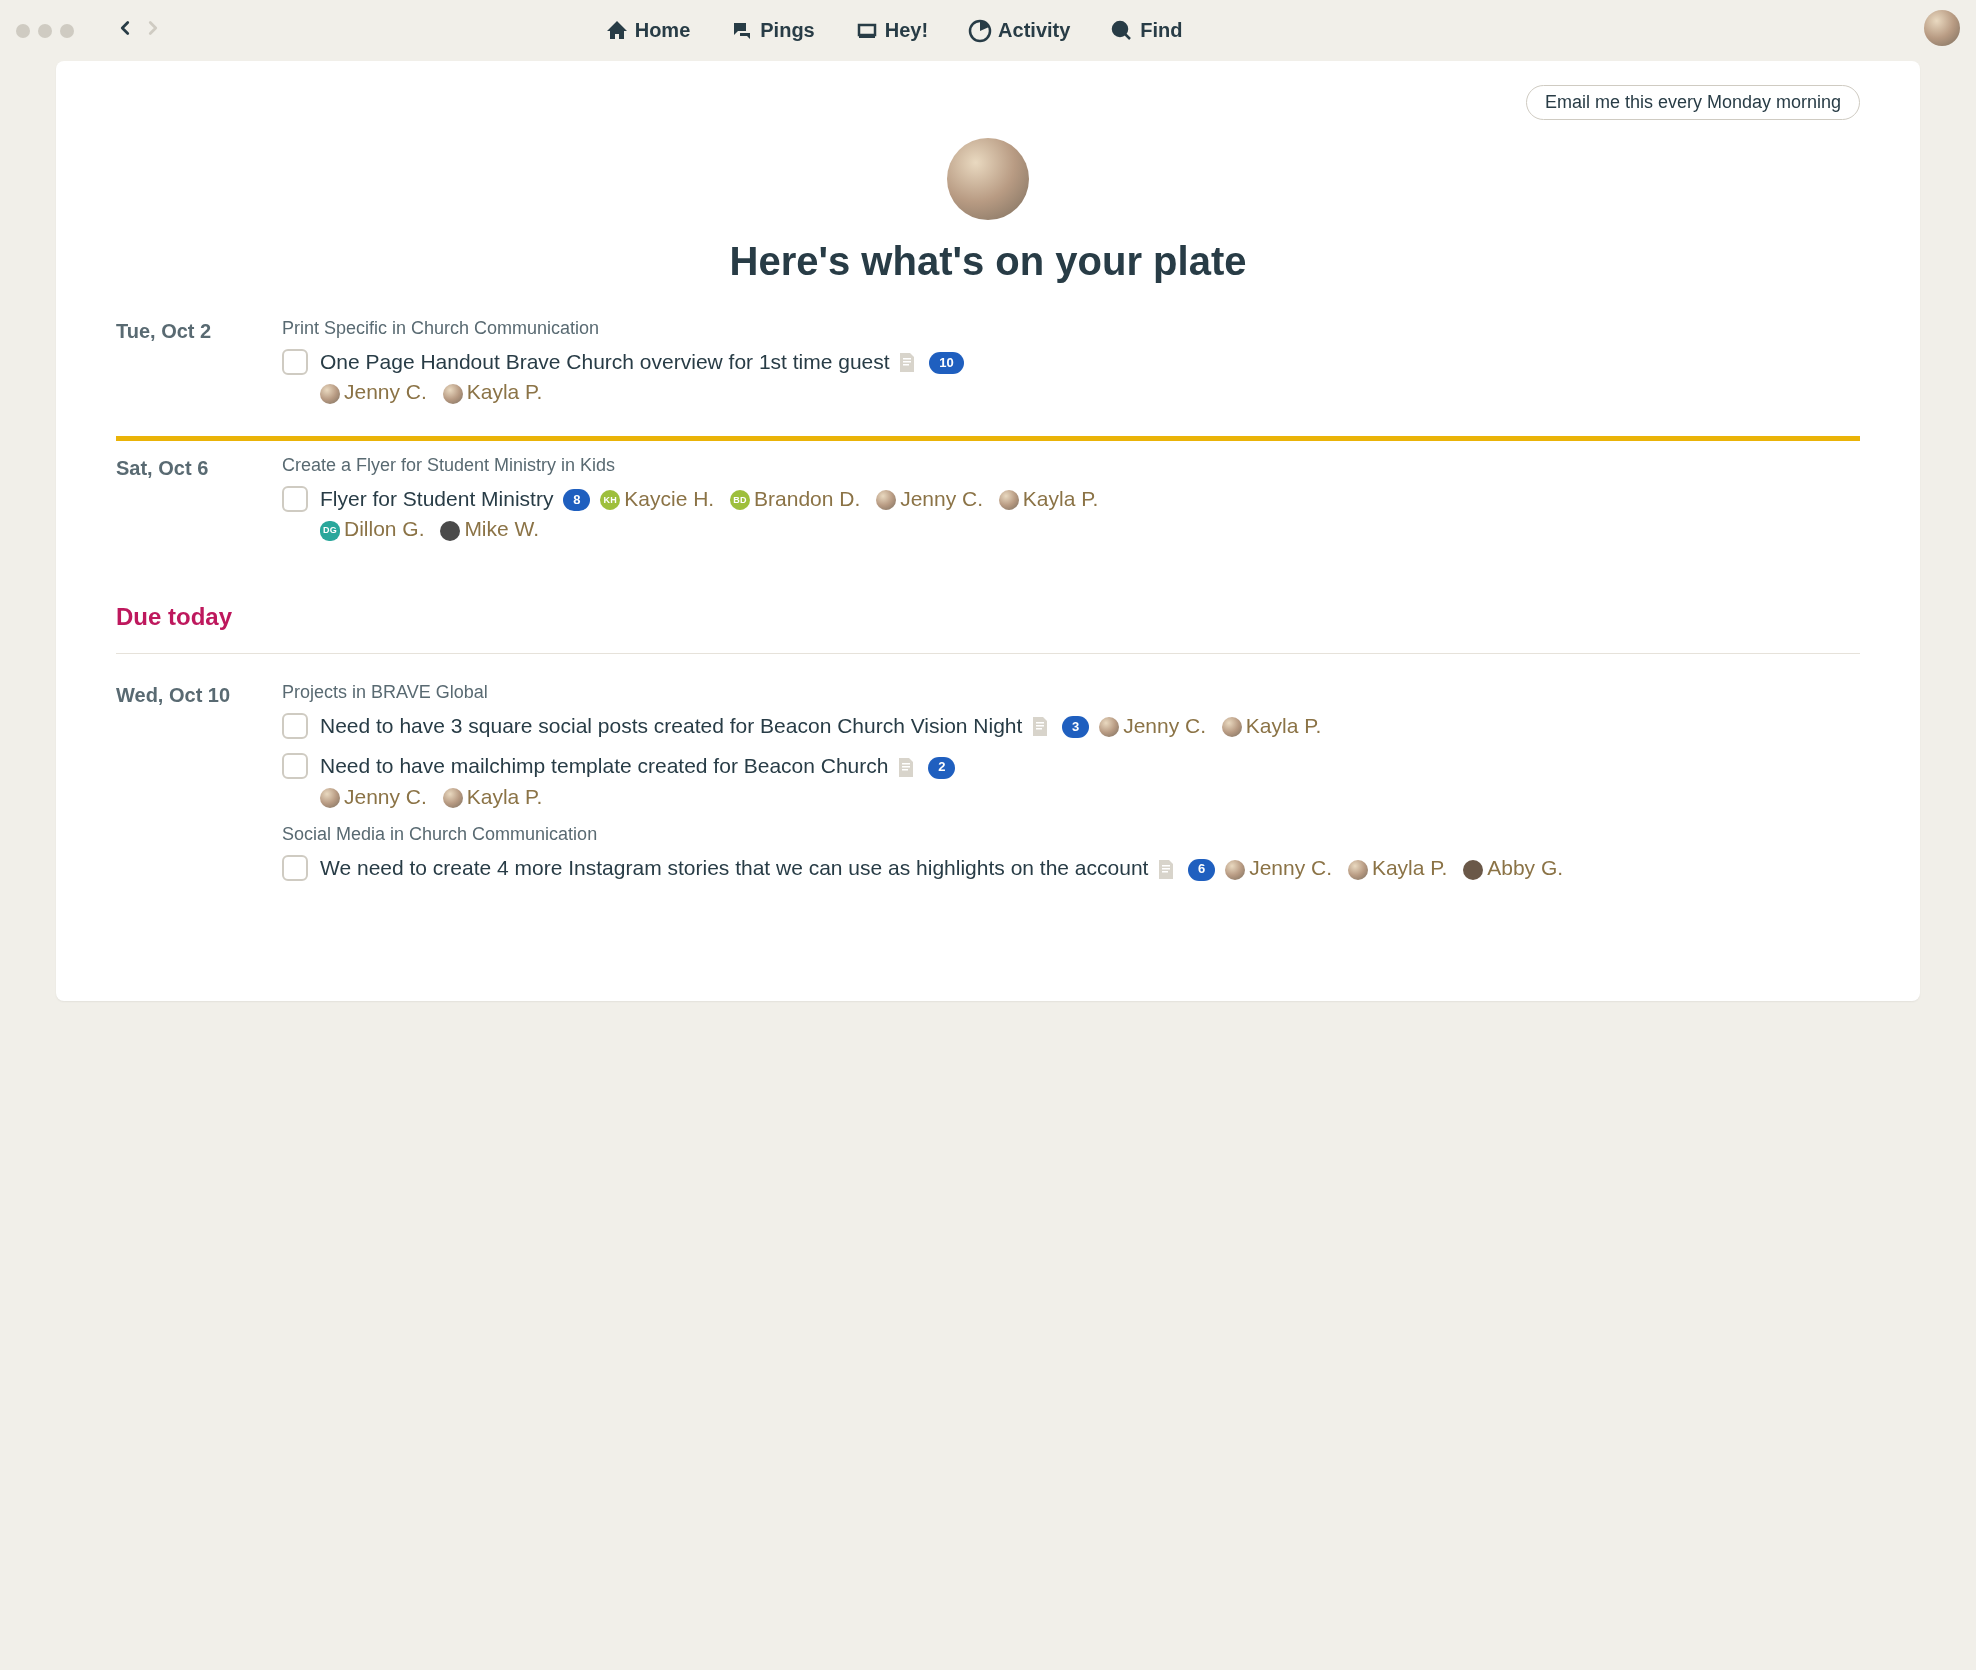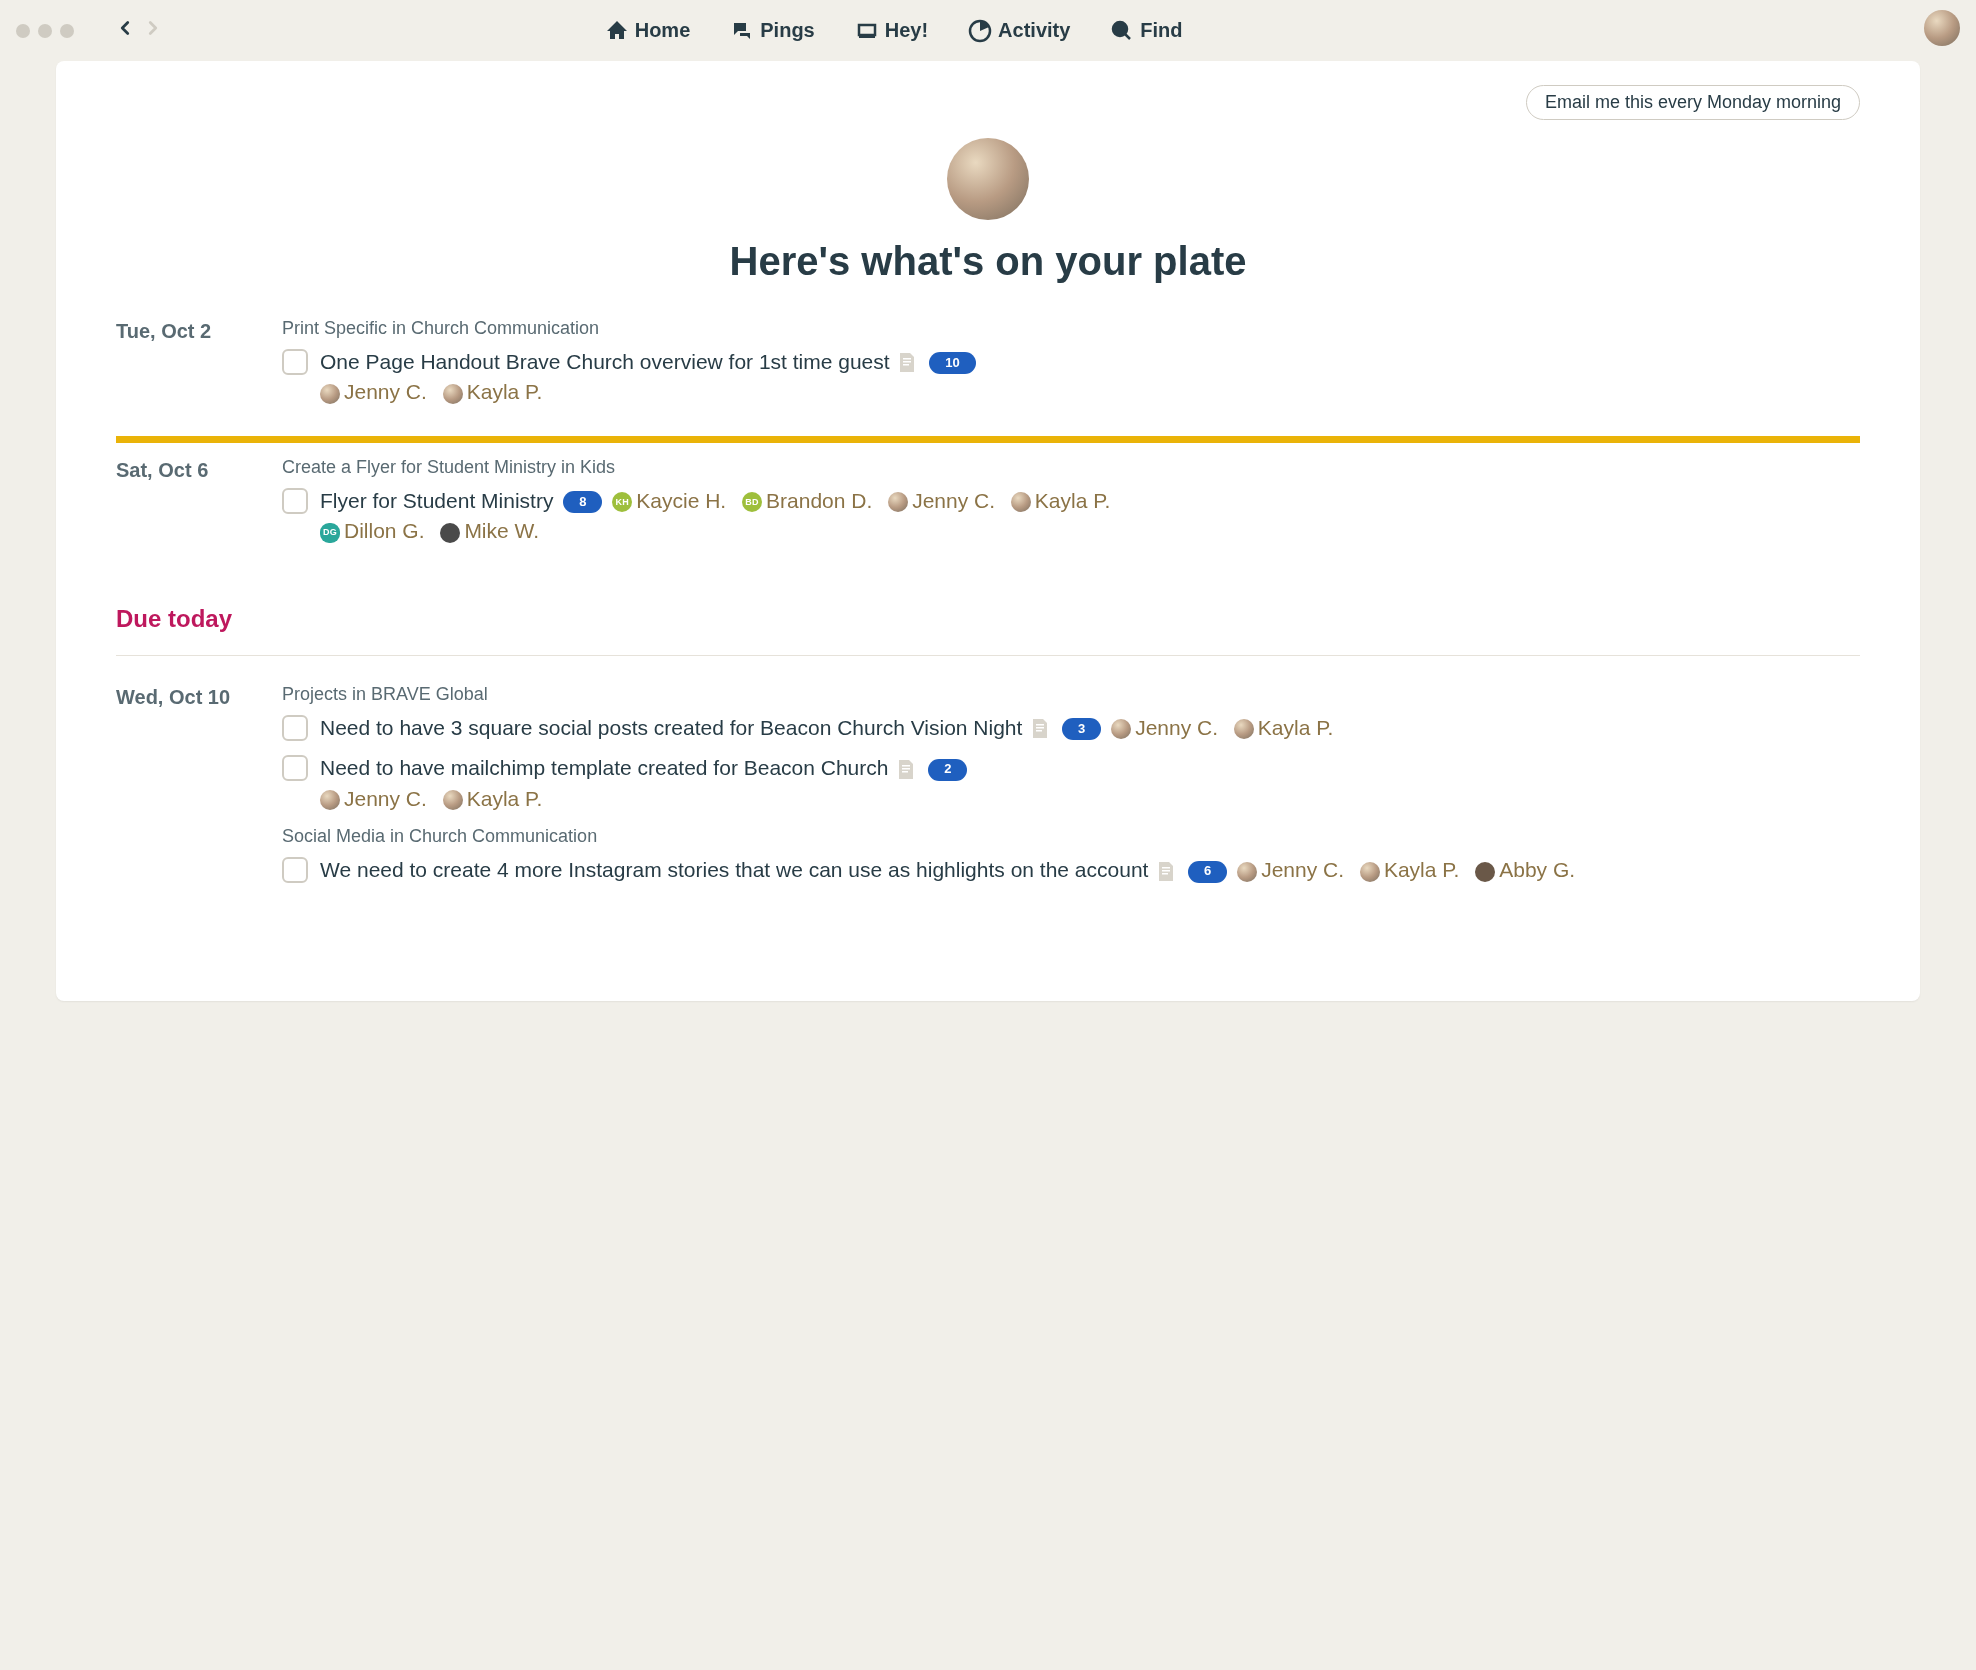--- a/index.html
+++ b/index.html
@@ -76,21 +76,21 @@
   }
   .tab.active { border-bottom:2px solid #fff; font-weight:500; }
 
   .section-heading {
     font-size:24px; font-weight:700; color:#be185d;
     border-bottom:1px solid #e6e2da;
     padding-bottom:22px;
     margin: 30px 0 14px 0;
   }
 
-  .day-group { display:flex; gap:26px; border-bottom:7px solid #eab308; padding:12px 0 18px 0; }
+  .day-group { display:flex; gap:26px; border-bottom:5px solid #eab308; padding:12px 0 18px 0; }
   .day-group.noborder { border-bottom:none; }
   .day-label { width:140px; flex-shrink:0; font-weight:700; color:#596a72; font-size:20px; padding-top:4px;}
   .day-body { flex:1; }
 
   .project-line { color:#596a72; font-size:18px; margin-bottom:8px; margin-top:2px;}
   .project-line + .task { margin-top:6px; }
 
   .task { display:flex; gap:12px; align-items:flex-start; margin-bottom:10px; }
   .checkbox {
     width:26px; height:26px; border:2px solid #cfcbc2; border-radius:6px;
@@ -100,21 +100,21 @@
   .task-title { color:#283c46; }
 
   .doc-icon {
     display:inline-flex; vertical-align:middle; margin:0 2px;
     width:20px; height:22px;
   }
   .doc-icon svg { width:20px; height:22px; fill:#d8d4cb; }
 
   .count-badge {
     display:inline-flex; align-items:center; justify-content:center;
-    min-width:22px; height:22px; padding:0 16px;
+    min-width:22px; height:22px; padding:0 10px;
     border-radius:999px; background:#1f5fbf; color:#fff;
     font-size:13px; font-weight:700; vertical-align:middle;
     margin:0 4px;
   }
 
   .assignee { color:#8b7346; display:inline; margin-right:10px; white-space:nowrap; }
   .assignee .avatar.sm, .assignee .chip { margin-right:4px; }
   .chip {
     display:inline-flex; align-items:center; justify-content:center;
     width:20px; height:20px; border-radius:50%;

